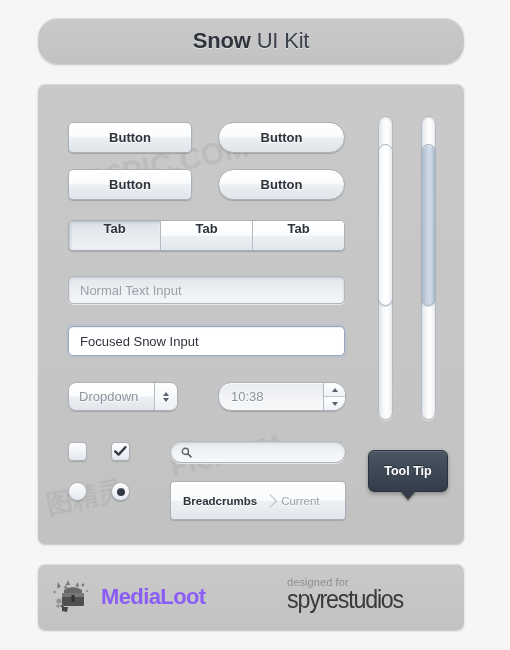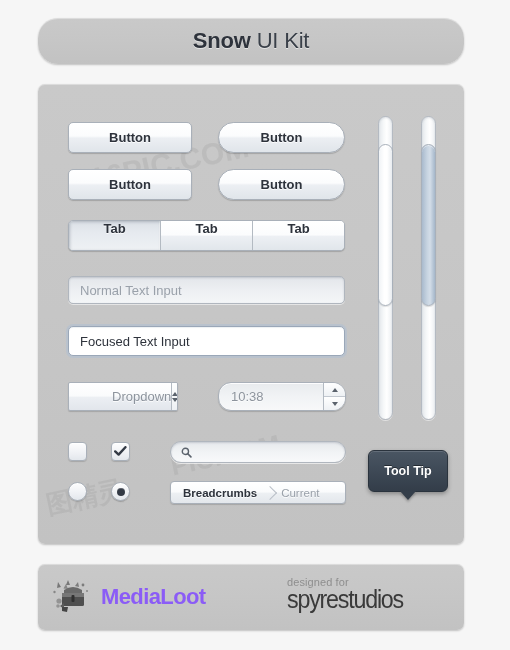--- a/index.html
+++ b/index.html
@@ -149,31 +149,30 @@
     box-shadow: 0 0 0 2px rgba(175,192,212,0.55),
                 inset 0 1px 1px rgba(150,165,185,0.18);
     color: #2e333c;
   }
 
   
   #dropdown {
     position: absolute;
     left: 68px; top: 382px;
     width: 110px; height: 29px;
-    border-radius: 2px;
+    border-radius: 8px;
     border: 1px solid #a9b0b9;
     box-shadow: 0 1px 1px rgba(0,0,0,0.16),
                 inset 0 1px 0 rgba(255,255,255,0.95);
     background: linear-gradient(180deg, #ffffff 0%, #fafbfc 48%, #eceff3 53%, #e2e6ec 100%);
     display: flex;
     align-items: stretch;
     box-sizing: border-box;
     overflow: hidden;
     cursor: pointer;
-    padding-left: 33px;
   }
   #dropdown-label {
     flex: 1;
     display: flex;
     align-items: center;
     padding-left: 10px;
     font-size: 13px;
     color: #8d949d;
     text-shadow: 0 1px 0 rgba(255,255,255,0.8);
   }
@@ -304,21 +303,21 @@
     color: #9aa1aa;
     margin-left: 5px;
     white-space: nowrap;
     overflow: hidden;
   }
 
   
   #breadcrumb {
     position: absolute;
     left: 170px; top: 481px;
-    width: 176px; height: 23px;
+    width: 176px; height: 39px;
     border-radius: 4px;
     box-sizing: border-box;
     border: 1px solid #a9b0b9;
     background: linear-gradient(180deg, #ffffff 0%, #fafbfc 48%, #edf0f3 53%, #e3e7ec 100%);
     box-shadow: 0 1px 1px rgba(0,0,0,0.15),
                 inset 0 1px 0 rgba(255,255,255,0.9);
     display: flex;
     align-items: center;
     overflow: hidden;
   }
@@ -520,21 +519,21 @@
     </div>
     <div class="tab">
       <span>Tab</span>
     </div>
   </div>
 
   <div class="text-input" id="input-normal">
     <span>Normal Text Input</span>
   </div>
   <div class="text-input" id="input-focused">
-    <span>Focused Text Input</span>
+    <span>Focused Snow Input</span>
   </div>
 
   <div id="dropdown">
     <div id="dropdown-label">Dropdown</div>
     <div id="dropdown-stepper">
       <span class="caret-up sm"></span>
       <span class="caret-dn sm"></span>
     </div>
   </div>
 

